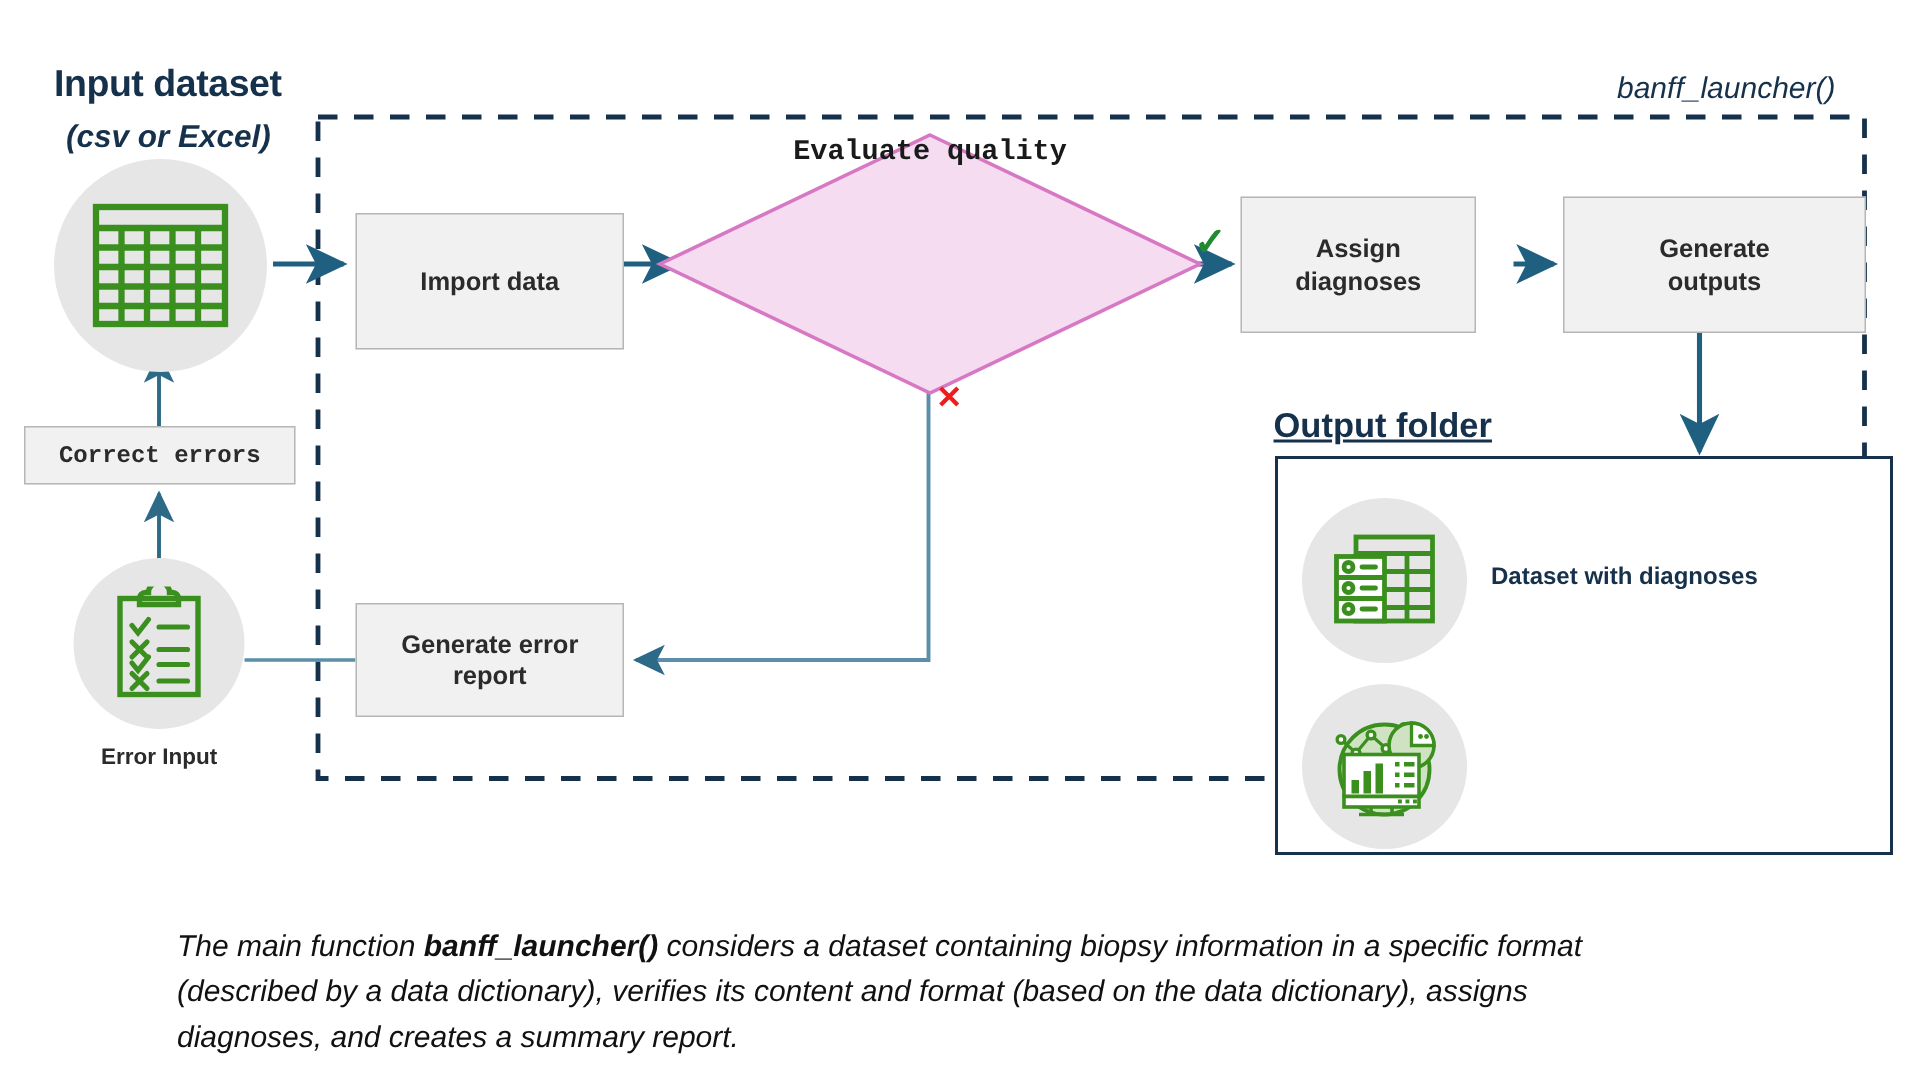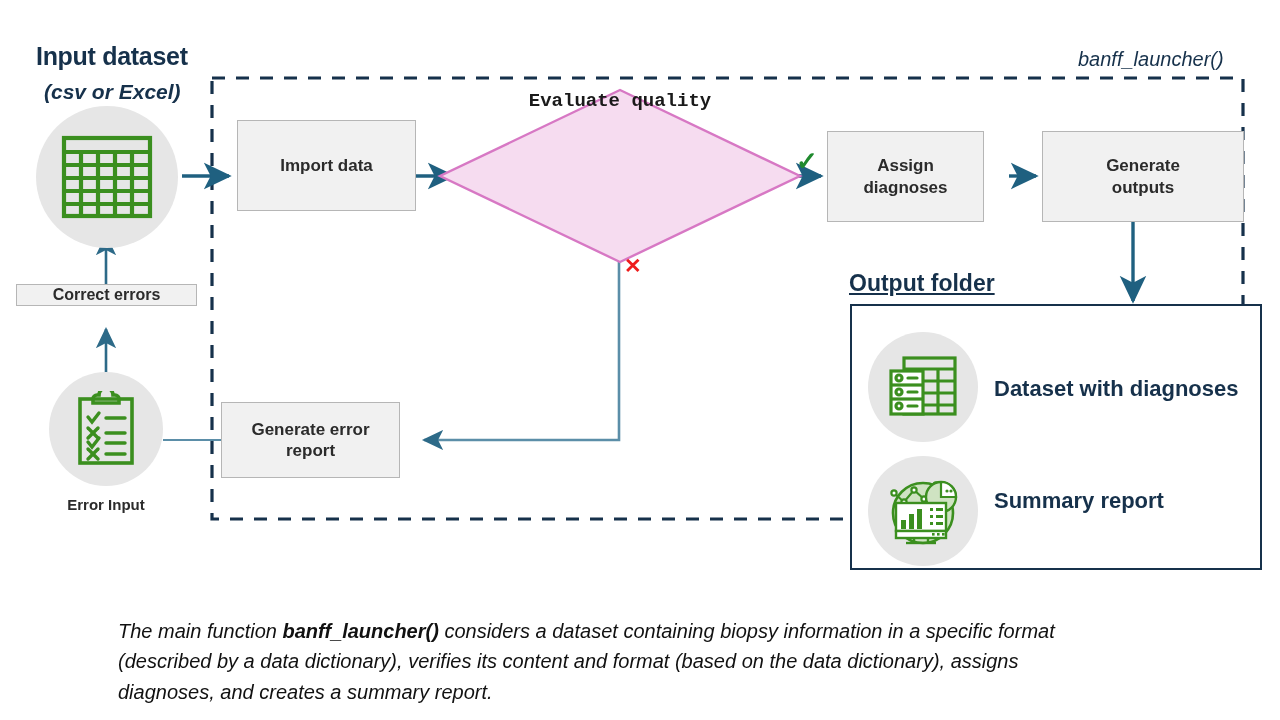--- a/index.html
+++ b/index.html
@@ -55,21 +55,21 @@
     border-radius:50%;background:#e6e6e6;
     display:flex;align-items:center;justify-content:center;
   }
   .cap{
     font-size:15px;font-weight:bold;color:#2b2b2b;text-align:center;white-space:nowrap;
   }
 
   
   .outbox{border:2.5px solid #16314b;background:#ffffff;box-sizing:border-box;}
   .out-row-label{
-    font-size:22px;font-weight:bold;color:#16314b;white-space:nowrap;
+    font-size:16px;font-weight:bold;color:#16314b;white-space:nowrap;
   }
 
   
   .mark-ok{color:#1f8a2e;font-size:26px;font-weight:bold;line-height:1;}
   .mark-no{color:#ee1c1c;font-size:21px;font-weight:bold;line-height:1;}
 
   
   .caption{
     position:absolute;left:118px;top:616px;width:990px;
     font-size:20px;font-style:italic;color:#111111;line-height:1.52;
@@ -129,21 +129,21 @@
         <line x1="20" y1="17" x2="20" y2="81"></line>
         <line x1="37" y1="17" x2="37" y2="81"></line>
         <line x1="54" y1="17" x2="54" y2="81"></line>
         <line x1="71" y1="17" x2="71" y2="81"></line>
       </g>
     </svg>
   </div>
 
   <div class="abs fn-label" style="left:1078px;top:48px;">banff_launcher()</div>
 
-  <div class="abs pbox" style="left:237px;top:120px;width:179px;height:91px;">
+  <div class="abs pbox" style="left:237px;top:142px;width:179px;height:91px;">
     <span>Import data</span>
   </div>
 
   <div class="abs diamond-wrap" style="left:440px;top:90px;">
     <div class="diamond-txt">
       <div class="diamond-title">Evaluate quality</div>
     </div>
   </div>
 
   <div class="abs mark-ok" style="left:796px;top:148px;">✓</div>
@@ -157,21 +157,21 @@
     </span>
   </div>
 
   <div class="abs pbox" style="left:1042px;top:131px;width:202px;height:91px;">
     <span>
       <span>Generate</span><br>
       <span>outputs</span>
     </span>
   </div>
 
-  <div class="abs pbox small" style="left:16px;top:284px;width:181px;height:22px;">
+  <div class="abs pbox small" style="left:16px;top:284px;width:181px;height:39px;font-family:Liberation Mono, monospace;">
     <span>Correct errors</span>
   </div>
 
   <div class="abs circ" style="left:49px;top:372px;width:114px;height:114px;">
     <svg width="66" height="76" viewBox="0 0 66 76">
       <g stroke="#3b8f1f" fill="none" stroke-width="3.6">
         <rect x="7" y="8" width="52" height="64"></rect>
         <path d="M20,12 L20,8 A4,4 0 0,1 24,4 L26,4 A7,7 0 0,1 40,4 L42,4 A4,4 0 0,1 46,8 L46,12 Z" fill="none"></path>
       </g>
       <g stroke="#3b8f1f" stroke-width="3.4" fill="none" stroke-linecap="round">
@@ -183,21 +183,21 @@
         <polyline points="15,51 19,56 26,47"></polyline>
         <line x1="33" y1="52" x2="52" y2="52"></line>
         <line x1="15" y1="58" x2="25" y2="68"></line>
         <line x1="25" y1="58" x2="15" y2="68"></line>
         <line x1="33" y1="63" x2="52" y2="63"></line>
       </g>
     </svg>
   </div>
   <div class="abs cap" style="left:36px;top:496px;width:140px;">Error Input</div>
 
-  <div class="abs pbox" style="left:221px;top:402px;width:179px;height:76px;">
+  <div class="abs pbox" style="left:237px;top:402px;width:179px;height:76px;">
     <span>
       <span>Generate error</span><br>
       <span>report</span>
     </span>
   </div>
 
   <div class="abs hdr-out" style="left:849px;top:270px;">Output folder</div>
 
   <div class="abs outbox" style="left:850px;top:304px;width:412px;height:266px;"></div>
 
@@ -262,19 +262,18 @@
         <line x1="42" y1="63" x2="42" y2="67"></line>
         <line x1="20" y1="68" x2="50" y2="68"></line>
       </g>
       <g fill="#3b8f1f">
         <rect x="46" y="58" width="2.6" height="2.6"></rect>
         <rect x="51" y="58" width="2.6" height="2.6"></rect>
         <rect x="56" y="58" width="2.6" height="2.6"></rect>
       </g>
     </svg>
   </div>
-  <div class="abs out-row-label" style="left:994px;top:488px;">Summary report</div>
 
   <div class="caption">
     <span>The main function </span><b>banff_launcher()</b><span> considers a dataset containing biopsy information in a specific format (described by a data dictionary), verifies its content and format (based on the data dictionary), assigns diagnoses, and creates a summary report.</span>
   </div>
 
 </div>
 
 </body></html>

